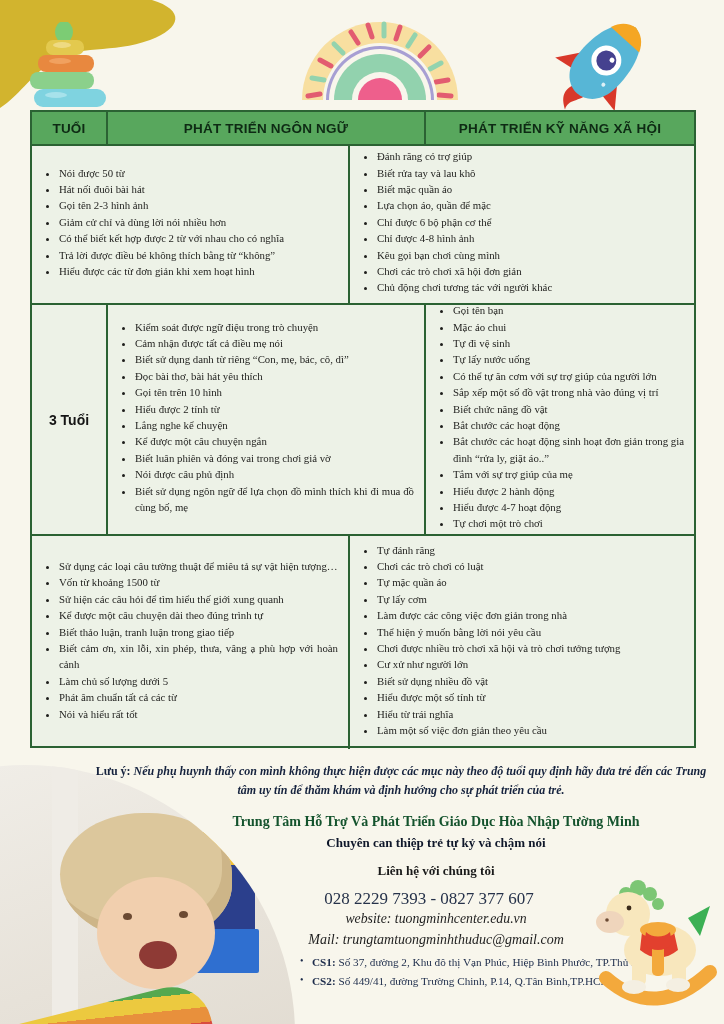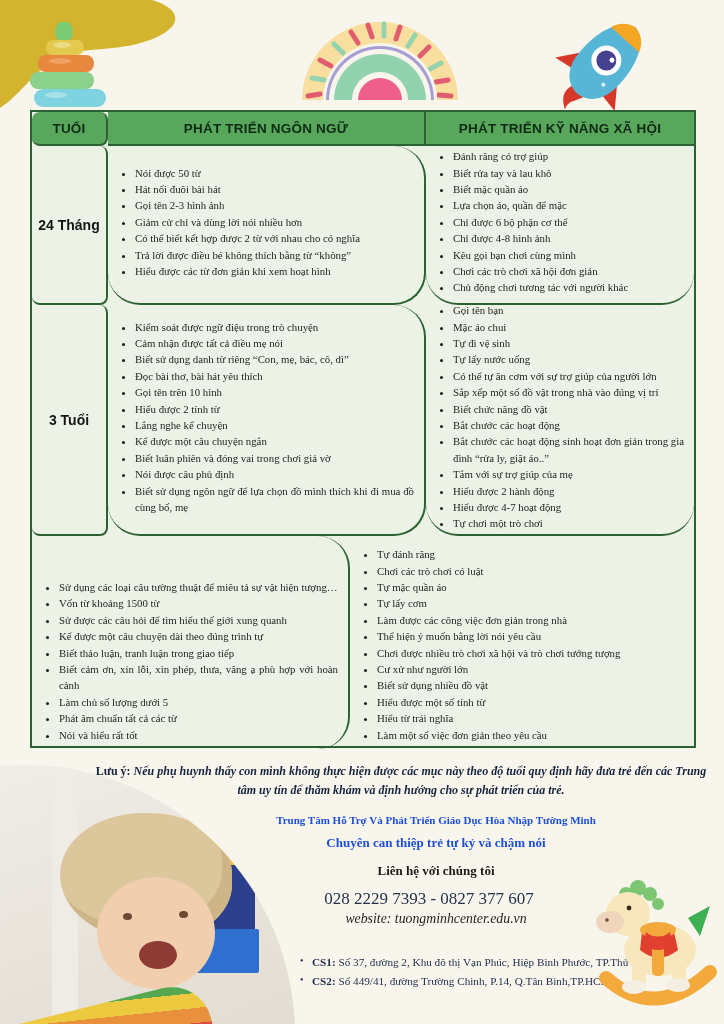--- a/index.html
+++ b/index.html
@@ -17,55 +17,55 @@
   .rocket { position:absolute; left:553px; top:12px; width:104px; height:100px; }
 
   
   .table {
     position:absolute; left:30px; top:110px; width:666px; height:638px;
     border:2px solid #2b6233; background:#edf2e7;
   }
   .trow { display:flex; width:100%; }
   .cell { border-right:2px solid #2b6233; border-bottom:2px solid #2b6233; }
   .cell:last-child { border-right:none; }
-  .trow:last-child .cell { border-bottom:none;align-items:flex-end; }
-  .c-age   { width:76px; flex:0 0 76px; display:flex; align-items:center; justify-content:center;border-radius:8px; }
+  .trow:last-child .cell { border-bottom:none; }
+  .c-age   { width:76px; flex:0 0 76px; display:flex; align-items:center; justify-content:center; }
   .c-lang  { width:318px; flex:0 0 318px; }
   .c-social{ flex:1 1 auto; }
   .thead { height:34px; }
   .thead .cell {
     background:#58a75d; display:flex; align-items:center; justify-content:center;
     font-family:"Liberation Sans", sans-serif; font-weight:bold;
     font-size:13.5px; color:#0e2a14; letter-spacing:.2px;
   }
   .r1 { height:159px; } .r2 { height:231px; } .r3 { height:213px; }
   .age-label {
     font-family:"Liberation Sans", sans-serif; font-weight:bold;
     font-size:14px; color:#151515;
   }
-  .list-cell { display:flex; align-items:center; padding:1px 10px 6px 12px; overflow:hidden;border-radius:32px; }
+  .list-cell { display:flex; align-items:center; padding:1px 10px 6px 12px; overflow:hidden; }
   .list-cell ul { list-style:disc; padding-left:15px; width:100%; }
   .list-cell li {
     font-size:10.8px; line-height:1.52; color:#1e1e1c; text-align:justify;
   }
 
   
   .note {
     position:absolute; left:95px; top:762px; width:612px; text-align:center;
     font-size:12px; font-weight:bold; font-style:italic;
     color:#16233e; line-height:1.58;
   }
   .note .note-prefix { font-style:normal; }
   .center-name {
     position:absolute; left:150px; top:814px; width:572px; text-align:center;
-    font-size:11px; font-weight:bold; color:#1d4ed8;
+    font-size:14px; font-weight:bold; color:#14532d;
   }
   .center-tagline {
     position:absolute; left:150px; top:835px; width:572px; text-align:center;
-    font-size:13px; font-weight:bold; color:#1d4ed8;
+    font-size:13px; font-weight:bold; color:#0f172a;
   }
   .contact-heading {
     position:absolute; left:150px; top:863px; width:572px; text-align:center;
     font-size:13px; font-weight:bold; color:#1a1a1a;
   }
   .contact-phone {
     position:absolute; left:143px; top:889px; width:572px; text-align:center;
     font-size:17px; color:#26324a;
   }
   .contact-website {
@@ -169,23 +169,20 @@
   </svg>
 
   <div class="table">
     <div class="trow thead">
       <div class="cell c-age">TUỔI</div>
       <div class="cell c-lang">PHÁT TRIỂN NGÔN NGỮ</div>
       <div class="cell c-social">PHÁT TRIỂN KỸ NĂNG XÃ HỘI</div>
     </div>
 
     <div class="trow r1">
-      <div class="cell c-age">
-        <span class="age-label">24 Tháng</span>
-      </div>
       <div class="cell c-lang list-cell">
         <ul>
             <li>Nói được 50 từ</li>
             <li>Hát nối đuôi bài hát</li>
             <li>Gọi tên 2-3 hình ảnh</li>
             <li>Giảm cử chỉ và dùng lời nói nhiều hơn</li>
             <li>Có thể biết kết hợp được 2 từ với nhau cho có nghĩa</li>
             <li>Trả lời được điều bé không thích bằng từ “không”</li>
             <li>Hiểu được các từ đơn giản khi xem hoạt hình</li>
           </ul>
@@ -241,21 +238,21 @@
             <li>Tự chơi một trò chơi</li>
           </ul>
       </div>
     </div>
 
     <div class="trow r3">
       <div class="cell c-lang list-cell">
         <ul>
             <li>Sử dụng các loại câu tường thuật để miêu tả sự vật hiện tượng…</li>
             <li>Vốn từ khoảng 1500 từ</li>
-            <li>Sử được các câu hỏi để tìm hiểu thế giới xung quanh</li>
+            <li>Sử hiện các câu hỏi để tìm hiểu thế giới xung quanh</li>
             <li>Kể được một câu chuyện dài theo đúng trình tự</li>
             <li>Biết thảo luận, tranh luận trong giao tiếp</li>
             <li>Biết cảm ơn, xin lỗi, xin phép, thưa, vâng ạ phù hợp với hoàn cảnh</li>
             <li>Làm chủ số lượng dưới 5</li>
             <li>Phát âm chuẩn tất cả các từ</li>
             <li>Nói và hiểu rất tốt</li>
           </ul>
       </div>
       <div class="cell c-social list-cell">
         <ul>
@@ -278,20 +275,21 @@
 
   <div class="note">
     <span class="note-prefix">Lưu ý:</span><span> Nếu phụ huynh thấy con mình không thực hiện được các mục này theo độ tuổi quy định hãy đưa trẻ đến các Trung tâm uy tín để thăm khám và định hướng cho sự phát triển của trẻ.</span>
   </div>
 
   <div class="center-name">Trung Tâm Hỗ Trợ Và Phát Triển Giáo Dục Hòa Nhập Tường Minh</div>
   <div class="center-tagline">Chuyên can thiệp trẻ tự kỷ và chậm nói</div>
   <div class="contact-heading">Liên hệ với chúng tôi</div>
   <div class="contact-phone">028 2229 7393 - 0827 377 607</div>
   <div class="contact-website">website: tuongminhcenter.edu.vn</div>
+  <div class="contact-mail">Mail: trungtamtuongminhthuduc@gmail.com</div>
 
   <div class="addresses">
     <div class="addr-item">
       <b>CS1:</b><span> Số 37, đường 2, Khu đô thị Vạn Phúc, Hiệp Bình Phước, TP.Thủ Đức</span>
     </div>
     <div class="addr-item">
       <b>CS2:</b><span> Số 449/41, đường Trường Chinh, P.14, Q.Tân Bình,TP.HCM</span>
     </div>
   </div>
 

